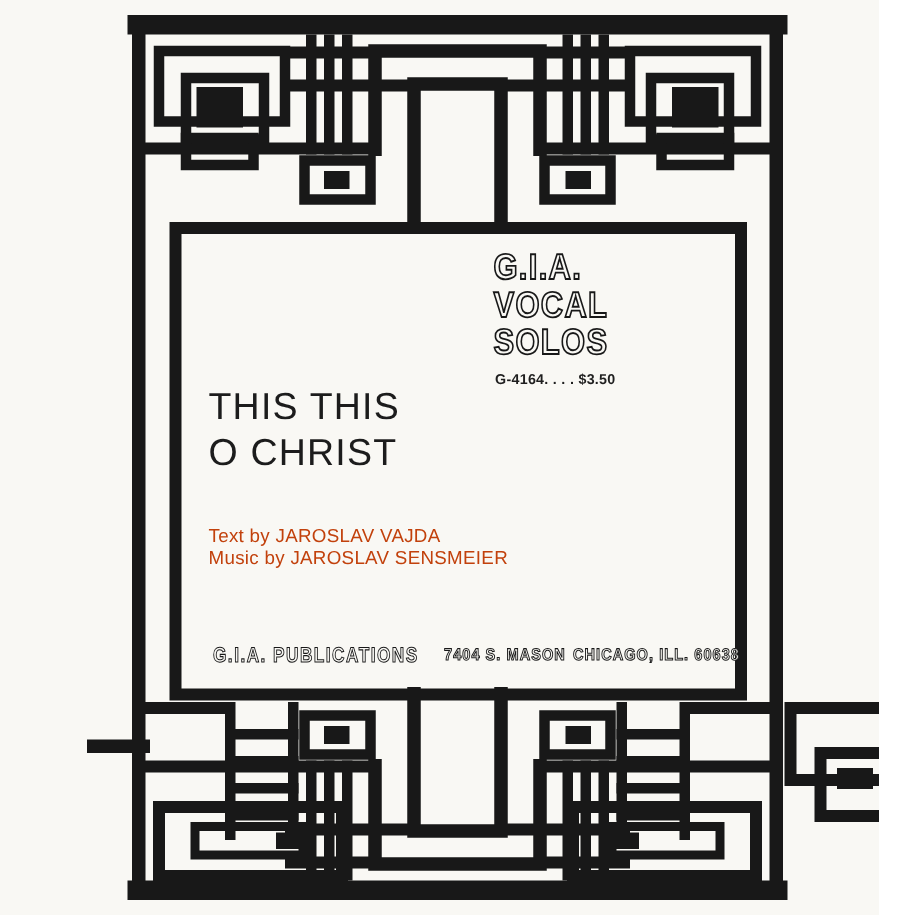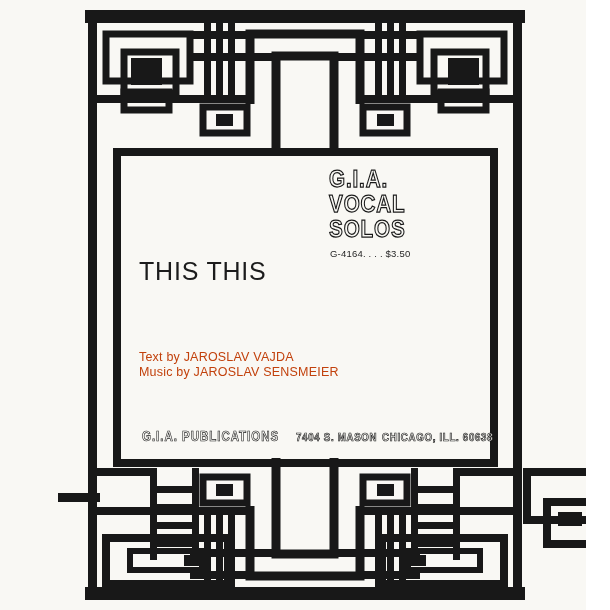--- a/index.html
+++ b/index.html
@@ -32,21 +32,21 @@
     transform:scaleX(0.86);transform-origin:left top;
   }
   .outline-lg{color:var(--ink);}
   .outline-sm{color:var(--ink);}
   @supports (-webkit-text-stroke: 1px black){
     .outline-lg{-webkit-text-stroke:1.25px var(--ink);color:var(--paper);}
     .outline-sm{-webkit-text-stroke:0.7px var(--ink);color:var(--paper);}
   }
   .catalog{
     left:330px;top:248px;
-    font-size:9.5px;font-weight:normal;letter-spacing:0.2px;color:#1f1f1f;
+    font-size:9.5px;font-weight:bold;letter-spacing:0.2px;color:#1f1f1f;
   }
   .title-block{
     left:139px;top:256px;
     font-size:25px;line-height:31px;letter-spacing:0.8px;
     color:#1c1c1c;
   }
   .credits-block{
     left:139px;top:350px;
     font-size:12.5px;line-height:15px;letter-spacing:0.2px;
     color:#c2410c;
@@ -142,20 +142,21 @@
 
   <div class="abs series-block outline-lg">
     <div>G.I.A.</div>
     <div>VOCAL</div>
     <div>SOLOS</div>
   </div>
   <div class="abs catalog">G-4164. . . . $3.50</div>
 
   <div class="abs title-block">
     <div>THIS THIS</div>
+    <div>O CHRIST</div>
   </div>
 
   <div class="abs credits-block">
     <div>Text by JAROSLAV VAJDA</div>
     <div>Music by JAROSLAV SENSMEIER</div>
   </div>
 
   <div class="abs pub-name outline-sm">G.I.A. PUBLICATIONS</div>
   <div class="abs pub-address outline-sm">7404 S. MASON</div>
   <div class="abs pub-city outline-sm">CHICAGO, ILL. 60638</div>

